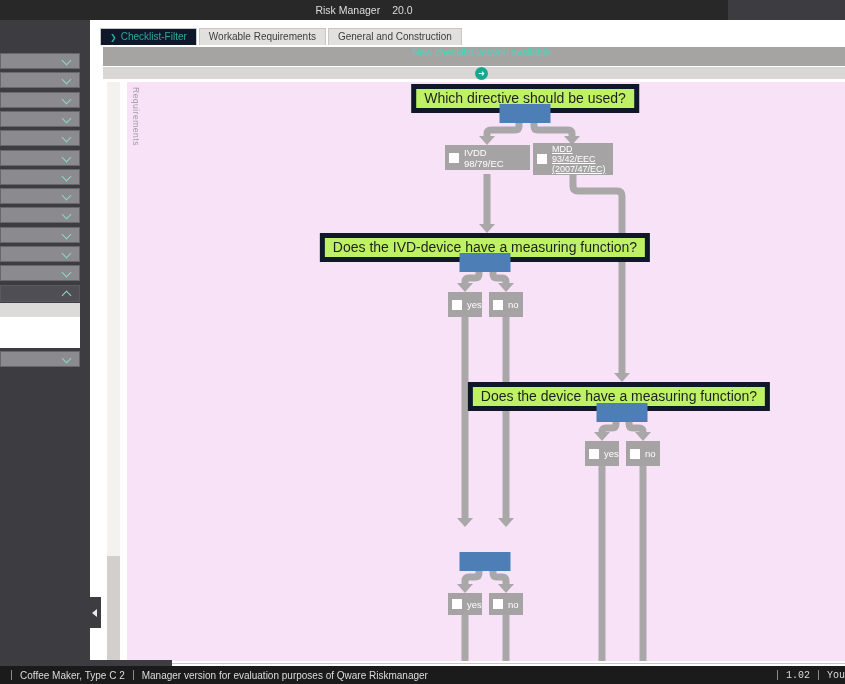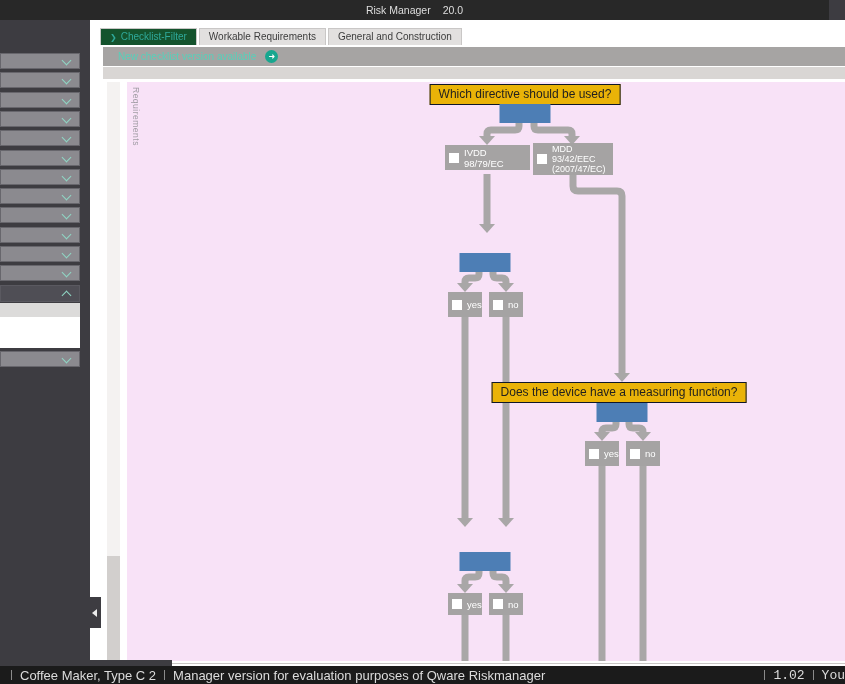--- a/index.html
+++ b/index.html
@@ -1,20 +1,20 @@
 <!DOCTYPE html>
 <html><head>
 <meta charset="utf-8">
 <style>
   html,body{margin:0;padding:0;background:#1b1b1b;}
   .app{position:relative;width:845px;height:684px;overflow:hidden;
        font-family:"Liberation Sans",sans-serif;background:#3d3c41;}
 
   
-  .titlebar{position:absolute;left:0;top:0;width:829px;height:20px;background:#282828;
+  .titlebar{position:absolute;left:0;top:0;width:728px;height:20px;background:#282828;
     color:#dedede;font-size:10.5px;display:flex;align-items:center;justify-content:center;gap:12px;}
 
   
   .sidebar-bg{position:absolute;left:0;top:20px;width:90px;height:646px;background:#3d3c41;}
   .sb-bar{position:absolute;left:0;width:80px;height:16px;background:#8b8a8f;
     border:1px solid #67666c;box-sizing:border-box;}
   .sb-bar.expanded{background:#4f4e55;height:17px;border-color:#5a5960;}
   .chev{position:absolute;right:9px;width:6px;height:6px;
     border-right:1.5px solid #8fd6c4;border-bottom:1.5px solid #8fd6c4;}
   .chev.down{top:3px;transform:rotate(45deg);}
@@ -27,53 +27,53 @@
     display:flex;align-items:center;justify-content:center;z-index:6;}
   .collapse-handle .tri{width:0;height:0;border-top:4px solid transparent;
     border-bottom:4px solid transparent;border-right:5px solid #ececec;}
 
   
   .main{position:absolute;left:90px;top:20px;width:755px;height:646px;background:#ffffff;}
 
   .tabs{position:absolute;left:100px;top:28px;display:flex;z-index:2;}
   .tab{padding:2px 9px 3px 9px;font-size:10px;background:#e2e0df;border:1px solid #c9c7c6;
     border-bottom:none;margin-right:2px;color:#3c3c3c;white-space:nowrap;}
-  .tab.active{background:#14532d;color:#2fa99a;}
+  .tab.active{background:#0f172a;color:#2fa99a;}
   .tab .marker{color:#2fa99a;font-size:8px;margin-right:4px;}
 
   .notifbar{position:absolute;left:103px;top:47px;width:742px;height:19px;background:#a6a4a3;
     display:flex;align-items:center;padding-left:15px;box-sizing:border-box;gap:9px;
-    font-size:10px;color:#57d0ba;z-index:1;}
+    font-size:10px;color:#57d0ba;z-index:1;flex-direction:column;}
   .gobtn{width:13px;height:13px;border-radius:50%;background:#17a78f;color:#ffffff;
     display:flex;align-items:center;justify-content:center;font-size:8px;line-height:13px;}
   .graystrip{position:absolute;left:103px;top:67px;width:742px;height:12px;background:#d9d6d4;}
 
   
   .vtrack{position:absolute;left:107px;top:82px;width:13px;height:579px;background:#f4f2f1;}
   .vthumb{position:absolute;left:107px;top:556px;width:13px;height:104px;background:#d2cfcd;}
   .bottomline{position:absolute;left:103px;top:663px;width:742px;height:1px;background:#c9c7c5;}
 
   
   .canvas{position:absolute;left:127px;top:82px;width:718px;height:579px;background:#f8e2f7;overflow:hidden;}
   .req-label{position:absolute;left:4px;top:5px;writing-mode:vertical-rl;
     font-size:8.5px;color:#a19da5;letter-spacing:0.5px;}
   .connectors{position:absolute;left:0;top:0;}
 
-  .q{position:absolute;transform:translateX(-50%);background:#eab308;border:1px solid #0f172a;
-    font-size:12px;color:#1f1f1f;white-space:nowrap;padding:3px 8px 4px 8px;line-height:12px;z-index:3;}
+  .q{position:absolute;transform:translateX(-50%);background:#bef264;border:5px solid #0f172a;
+    font-size:14px;color:#1f1f1f;white-space:nowrap;padding:3px 8px 4px 8px;line-height:12px;z-index:3;}
   .bluebox{position:absolute;transform:translateX(-50%);width:51px;height:19px;background:#4d7eb5;z-index:3;}
   .opt{position:absolute;background:#a5a3a3;color:#ffffff;display:flex;align-items:center;
     padding:0 4px;box-sizing:border-box;gap:5px;font-size:9.5px;z-index:3;}
   .opt .cb{width:10px;height:10px;background:#ffffff;flex-shrink:0;}
-  .opt.two-line{font-size:9px;line-height:10px;}
+  .opt.two-line{font-size:9px;line-height:10px;text-decoration:underline;}
 
   
   .dark-notch{position:absolute;left:0;top:660px;width:172px;height:6px;background:#3d3c41;z-index:5;}
   .statusbar{position:absolute;left:0;top:666px;width:845px;height:18px;background:#1b1b1b;
-    color:#dcdcdc;font-size:13px;display:flex;align-items:center;padding-left:3px;
+    color:#dcdcdc;font-size:10px;display:flex;align-items:center;padding-left:3px;
     box-sizing:border-box;white-space:nowrap;z-index:7;}
   .sep{width:0;height:10px;border-left:1px solid #8a8a8a;margin:0 8px;}
   .statusbar .right{margin-left:auto;display:flex;align-items:center;font-family:Liberation Mono, monospace;}
 </style>
 </head>
 <body>
 
 <div class="app">
 
   <div class="titlebar">
@@ -196,20 +196,21 @@
     <div class="bluebox" style="left:398px;top:22px"></div>
     <div class="opt" style="left:318px;top:63px;width:85px;height:25px">
       <span class="cb"></span>
       <span>IVDD 98/79/EC</span>
     </div>
     <div class="opt two-line" style="left:406px;top:61px;width:80px;height:32px">
       <span class="cb"></span>
       <span><span>MDD 93/42/EEC</span><br><span>(2007/47/EC)</span></span>
     </div>
 
+    <div class="q" style="left:358px;top:151px">Does the IVD-device have a measuring function?</div>
     <div class="bluebox" style="left:358px;top:171px"></div>
     <div class="opt" style="left:321px;top:210px;width:34px;height:25px">
       <span class="cb"></span>
       <span>yes</span>
     </div>
     <div class="opt" style="left:362px;top:210px;width:34px;height:25px">
       <span class="cb"></span>
       <span>no</span>
     </div>
 

